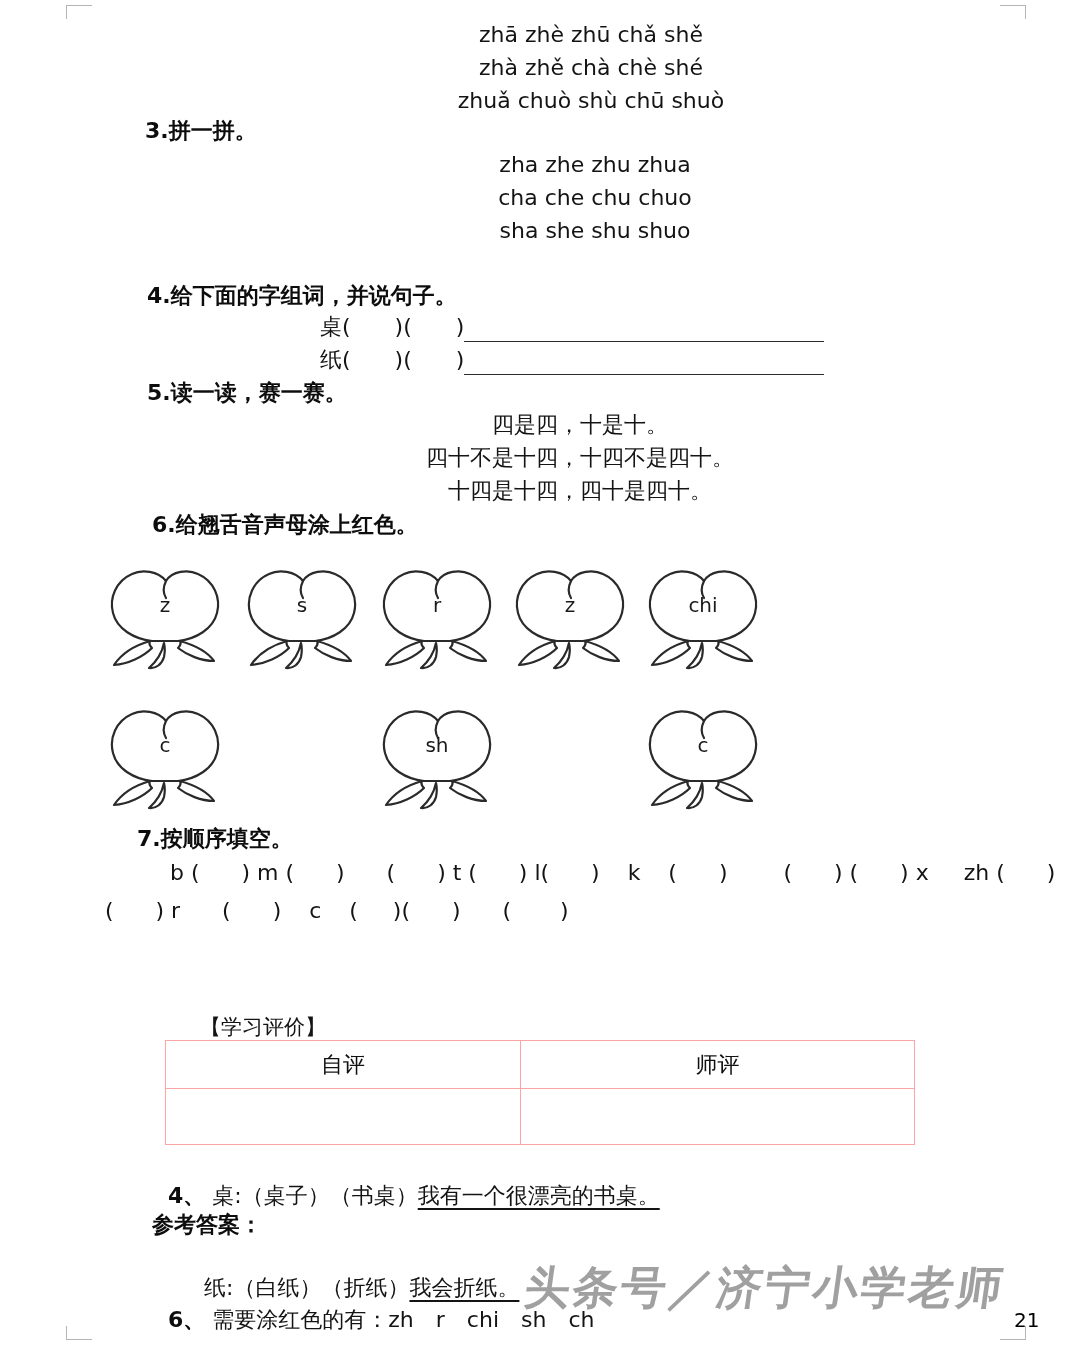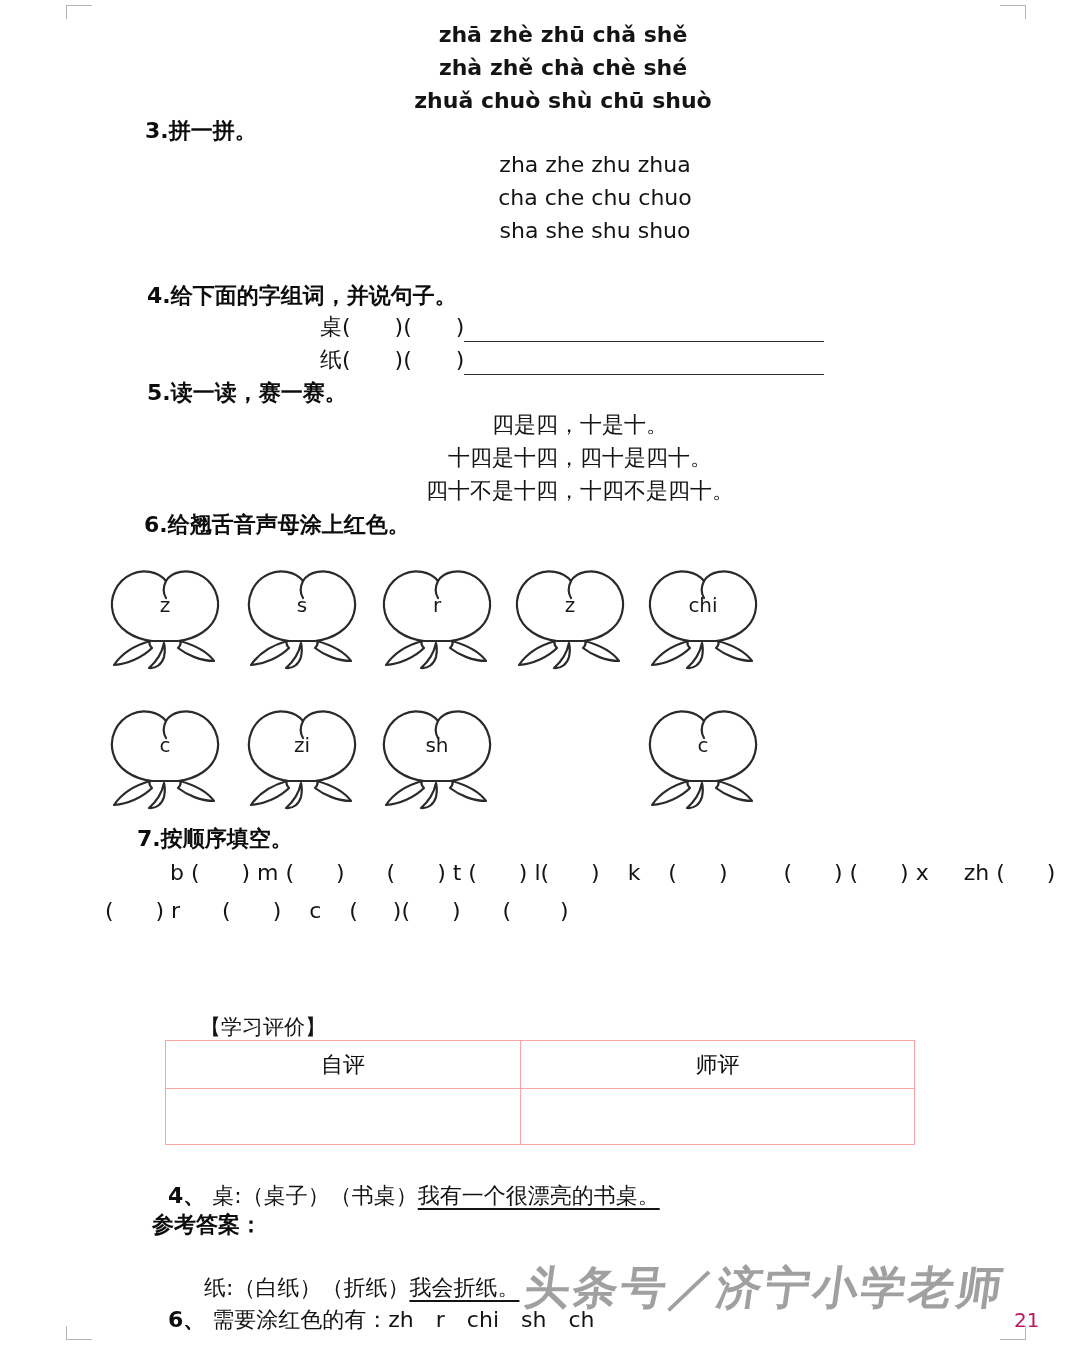--- a/index.html
+++ b/index.html
@@ -33,21 +33,21 @@
   table.eval th, table.eval td { border:1px solid #fca5a5; font-weight:normal; font-size:22px; }
   table.eval th { height:48px; text-align:center; }
   table.eval td { height:56px; }
   table.eval .c1 { width:355px; }
   
   .watermark {
     position:absolute; left:525px; top:1258px; font-size:45px; font-weight:bold;
     color:#969696; letter-spacing:3px; transform:skewX(-8deg); opacity:.9;
     white-space:nowrap;
   }
-  .pageno { position:absolute; left:1014px; top:1308px; font-size:20px; color:#be185d; }
+  .pageno { position:absolute; left:1014px; top:1308px; font-size:20px; color:#000000; }
 </style>
 </head>
 <body>
 
 <svg width="0" height="0" style="position:absolute">
   <defs>
     <g id="peach-shape" fill="#ffffff" stroke="#2a2a2a" stroke-width="2.2" stroke-linecap="round" stroke-linejoin="round">
       <path d="M66,16 C58,6 42,4 32,9 C16,16 9,33 13,48 C17,64 34,74 52,76 L78,76 C96,74 113,64 117,48 C121,33 114,16 98,9 C88,4 72,6 66,16 Z"></path>
       <path d="M66,16 C63,22 63,28 66,33" fill="none"></path>
       <path d="M50,76 C36,80 22,88 14,100 C28,99 43,92 52,83 C50,81 49,78 50,76 Z"></path>
@@ -57,21 +57,21 @@
   </defs>
 </svg>
 
 <div class="page">
 
   <div class="corner tl"></div>
   <div class="corner tr"></div>
   <div class="corner bl"></div>
   <div class="corner br"></div>
 
-  <div class="abs centered t" style="left:288px; top:18px; width:550px;font-weight:bold;">
+  <div class="abs centered t" style="left:316px; top:18px; width:550px;">
     <div>zhā  zhè zhū  chǎ shě</div>
     <div>zhà zhě  chà chè shé</div>
     <div>zhuǎ chuò shù chū  shuò</div>
   </div>
 
   <div class="abs h" style="left:145px; top:116px;">3.拼一拼。</div>
   <div class="abs centered t" style="left:380px; top:148px; width:430px;">
     <div>zha zhe zhu zhua</div>
     <div>cha che chu chuo</div>
     <div>sha she shu shuo</div>
@@ -81,25 +81,25 @@
   <div class="abs t" style="left:320px; top:312px;">
     <span>桌(　　)(　　)</span><span class="blank-line"></span>
   </div>
   <div class="abs t" style="left:320px; top:345px;">
     <span>纸(　　)(　　)</span><span class="blank-line"></span>
   </div>
 
   <div class="abs h" style="left:147px; top:378px;">5.读一读，赛一赛。</div>
   <div class="abs centered t" style="left:330px; top:408px; width:500px;">
     <div>四是四，十是十。</div>
+    <div>四十不是十四，十四不是四十。</div>
     <div>十四是十四，四十是四十。</div>
-    <div>四十不是十四，十四不是四十。</div>
   </div>
 
-  <div class="abs h" style="left:144px; top:510px;">6.给翘舌音声母涂上红色。</div>
+  <div class="abs h" style="left:152px; top:510px;">6.给翘舌音声母涂上红色。</div>
 
   <div class="peach" style="left:100px; top:565px;">
     <svg width="130" height="108" viewBox="0 0 130 108">
         <use href="#peach-shape"></use>
       </svg>
     <span class="peach-label">z</span>
   </div>
   <div class="peach" style="left:237px; top:565px;">
     <svg width="130" height="108" viewBox="0 0 130 108">
         <use href="#peach-shape"></use>
@@ -123,26 +123,20 @@
         <use href="#peach-shape"></use>
       </svg>
     <span class="peach-label">chi</span>
   </div>
 
   <div class="peach" style="left:100px; top:705px;">
     <svg width="130" height="108" viewBox="0 0 130 108">
         <use href="#peach-shape"></use>
       </svg>
     <span class="peach-label">c</span>
-  </div>
-  <div class="peach" style="left:237px; top:705px;">
-    <svg width="130" height="108" viewBox="0 0 130 108">
-        <use href="#peach-shape"></use>
-      </svg>
-    <span class="peach-label">zi</span>
   </div>
   <div class="peach" style="left:372px; top:705px;">
     <svg width="130" height="108" viewBox="0 0 130 108">
         <use href="#peach-shape"></use>
       </svg>
     <span class="peach-label">sh</span>
   </div>
   <div class="peach" style="left:638px; top:705px;">
     <svg width="130" height="108" viewBox="0 0 130 108">
         <use href="#peach-shape"></use>

